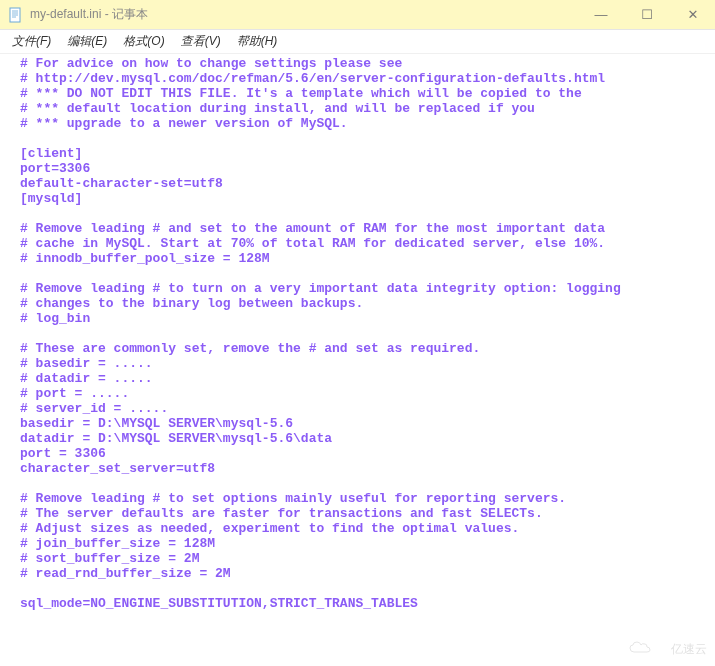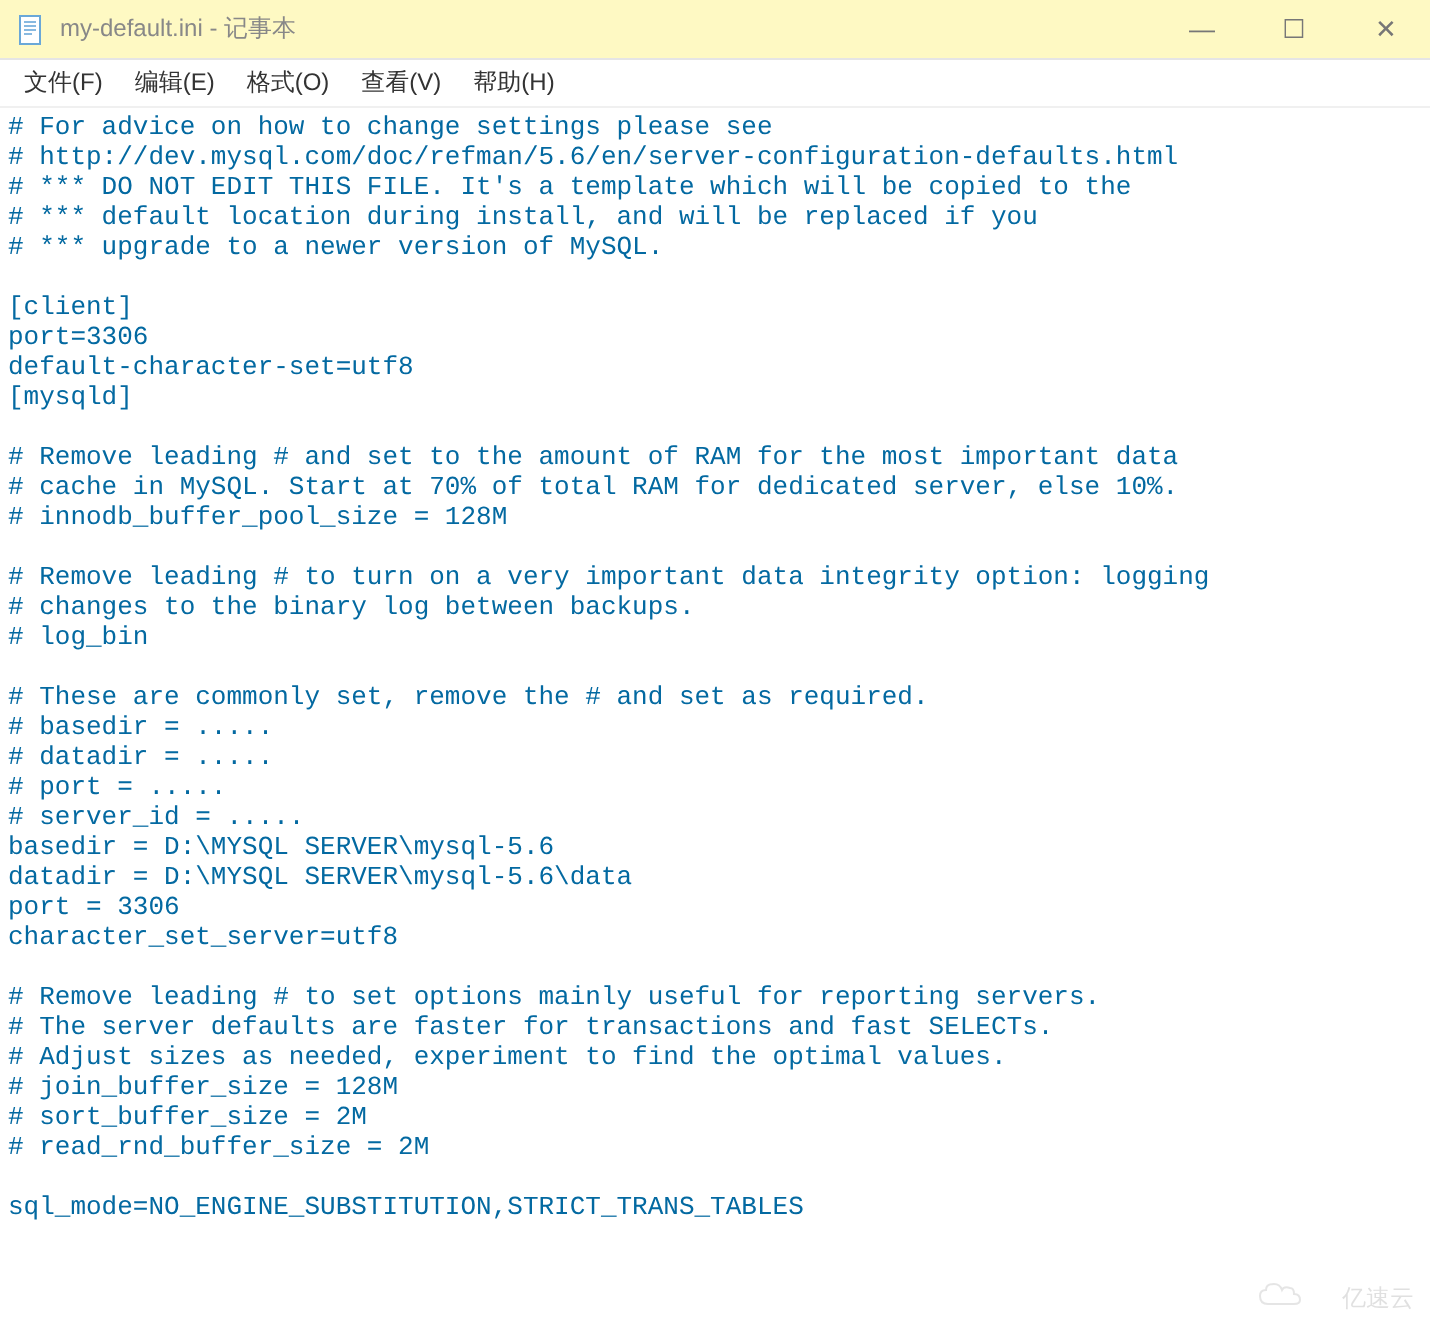--- a/index.html
+++ b/index.html
@@ -50,34 +50,36 @@
     }
     .menubar {
       height: 24px;
       background: #ffffff;
       display: flex;
       align-items: center;
       padding: 0 4px;
       font-size: 12px;
       color: #333333;
       border-bottom: 1px solid #f0f0f0;
+      font-style: italic;
     }
     .menu-item {
       padding: 2px 8px;
       cursor: pointer;
     }
     .editor {
-      padding: 2px 4px;
+      padding: 2px 20px;
       font-family: "SimSun", "Courier New", monospace;
       font-size: 13px;
       line-height: 15px;
-      color: #0369a1;
+      color: #8b5cf6;
       white-space: pre;
       overflow: auto;
       height: calc(100% - 54px);
+      font-weight: bold;
     }
     .watermark {
       position: absolute;
       bottom: 8px;
       right: 8px;
       opacity: 0.25;
       font-size: 12px;
       color: #888;
       display: flex;
       align-items: center;

